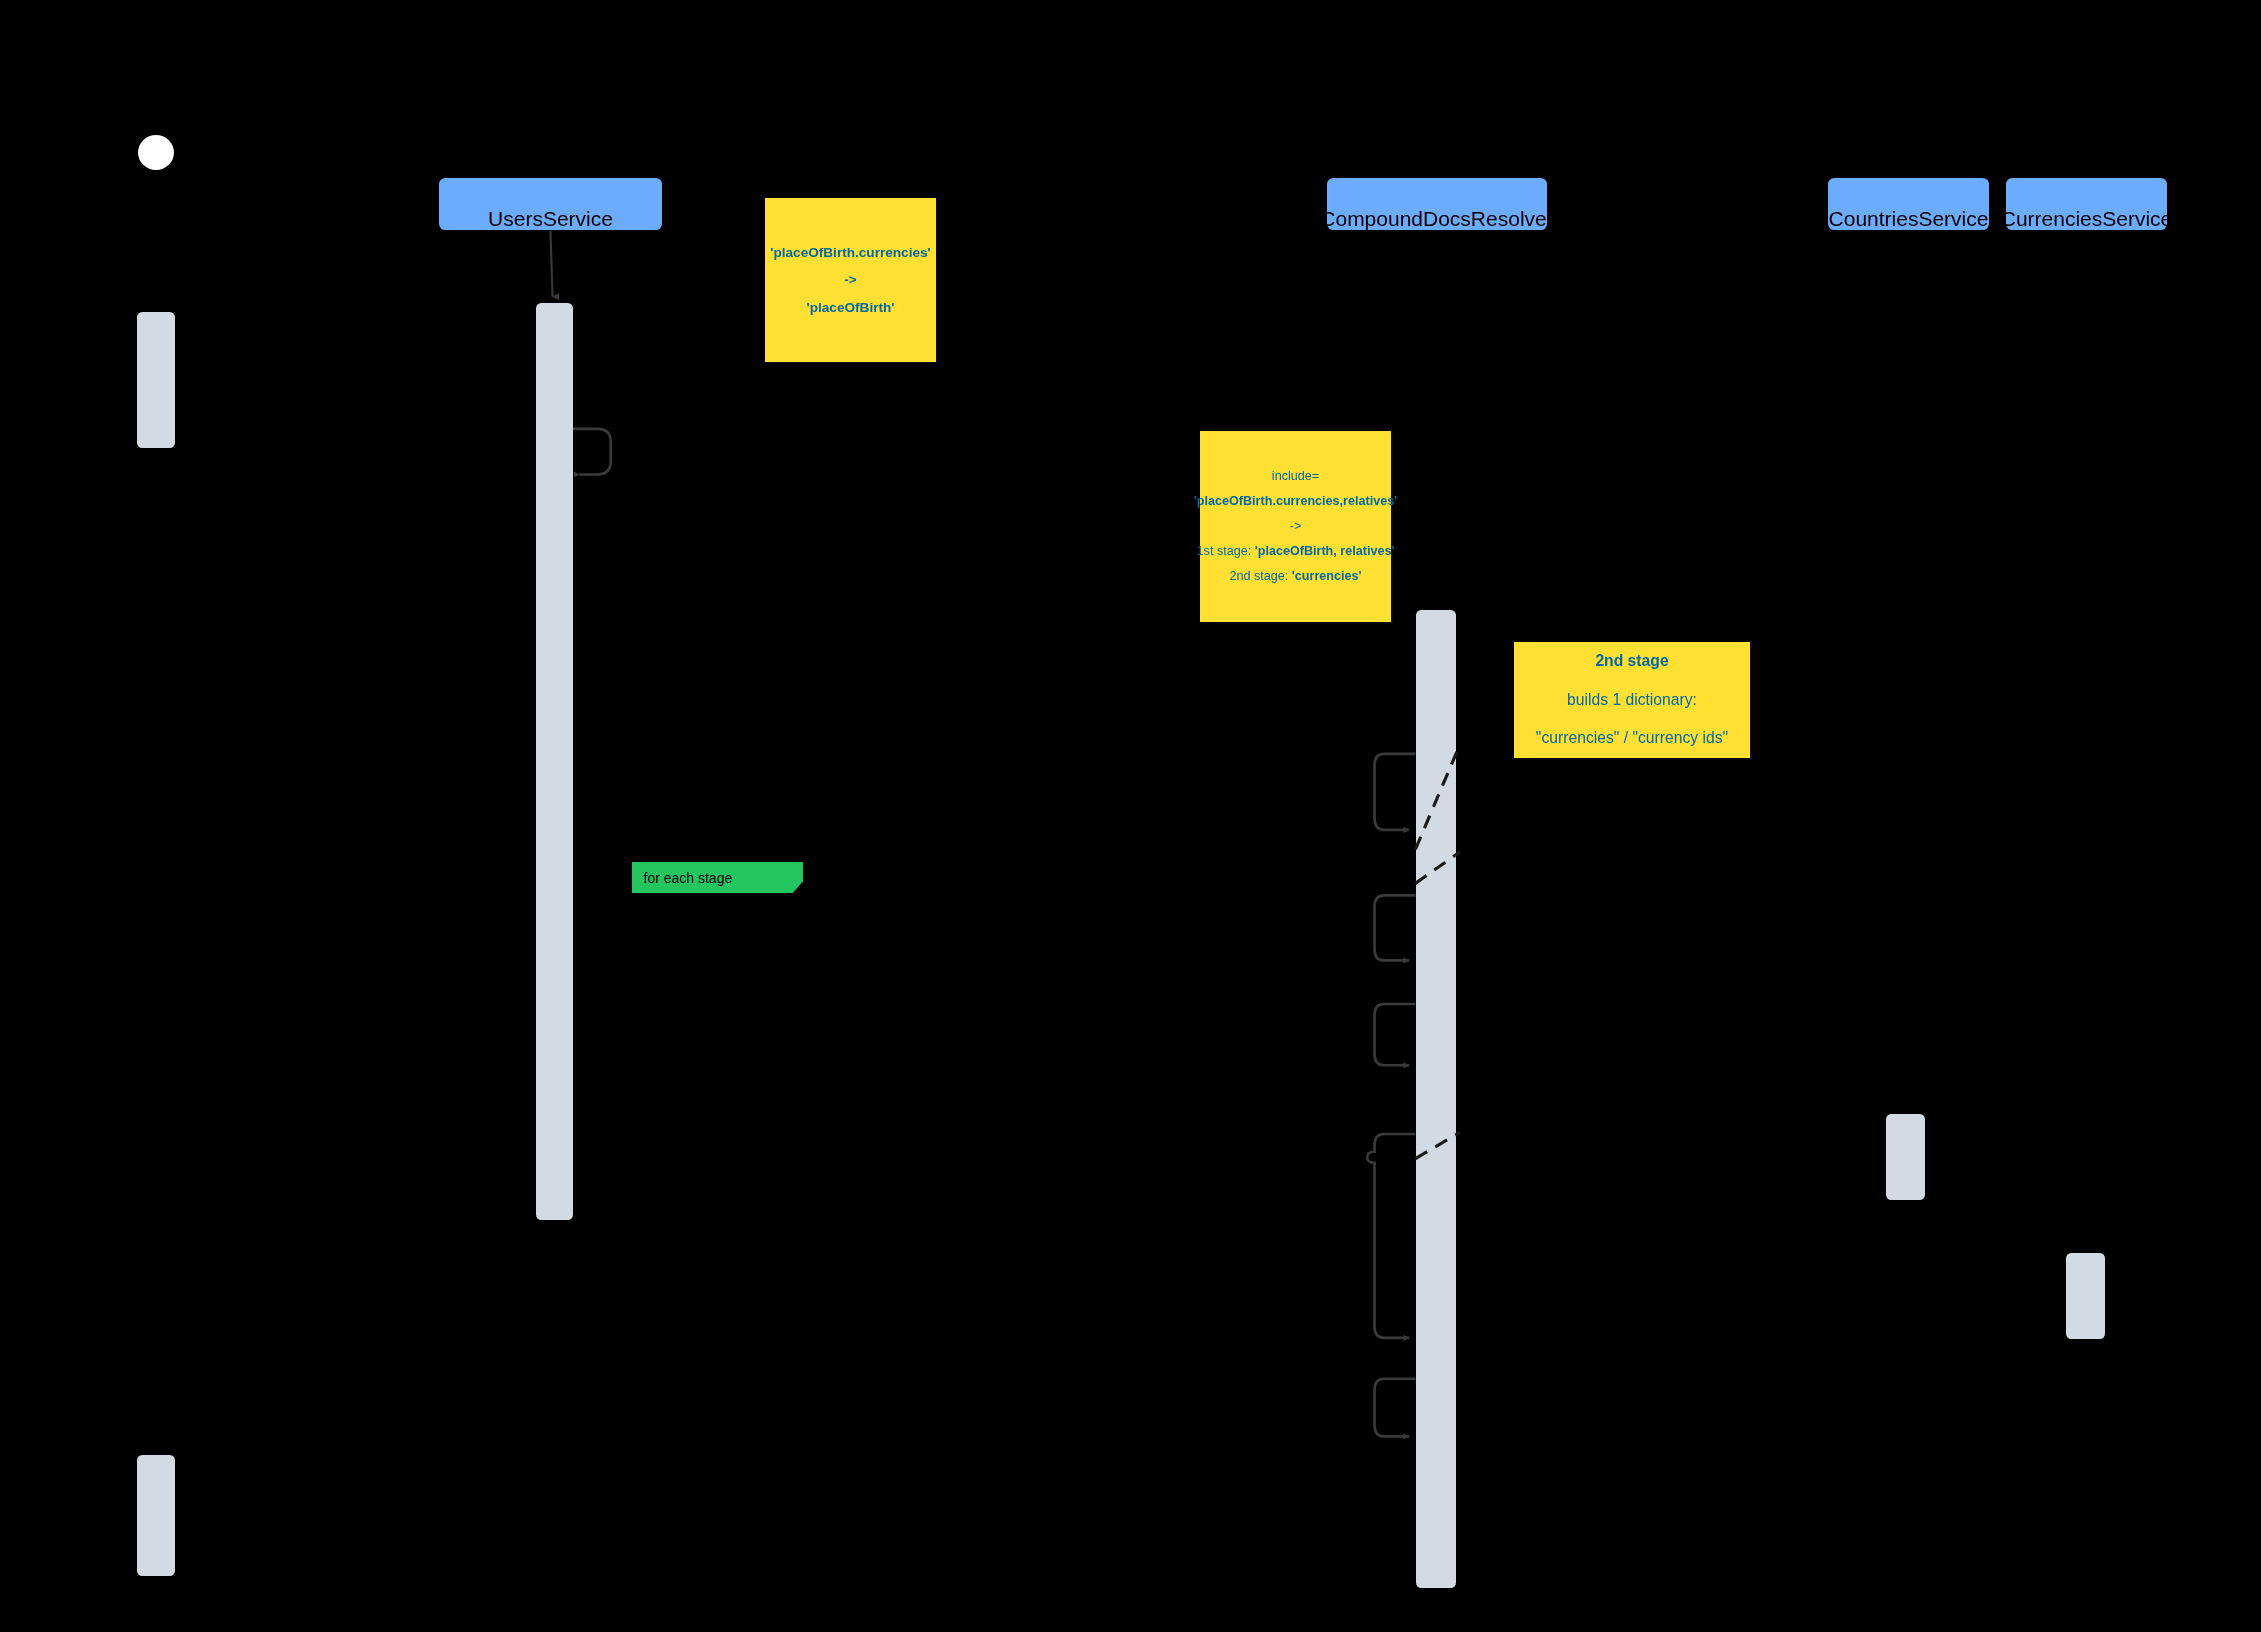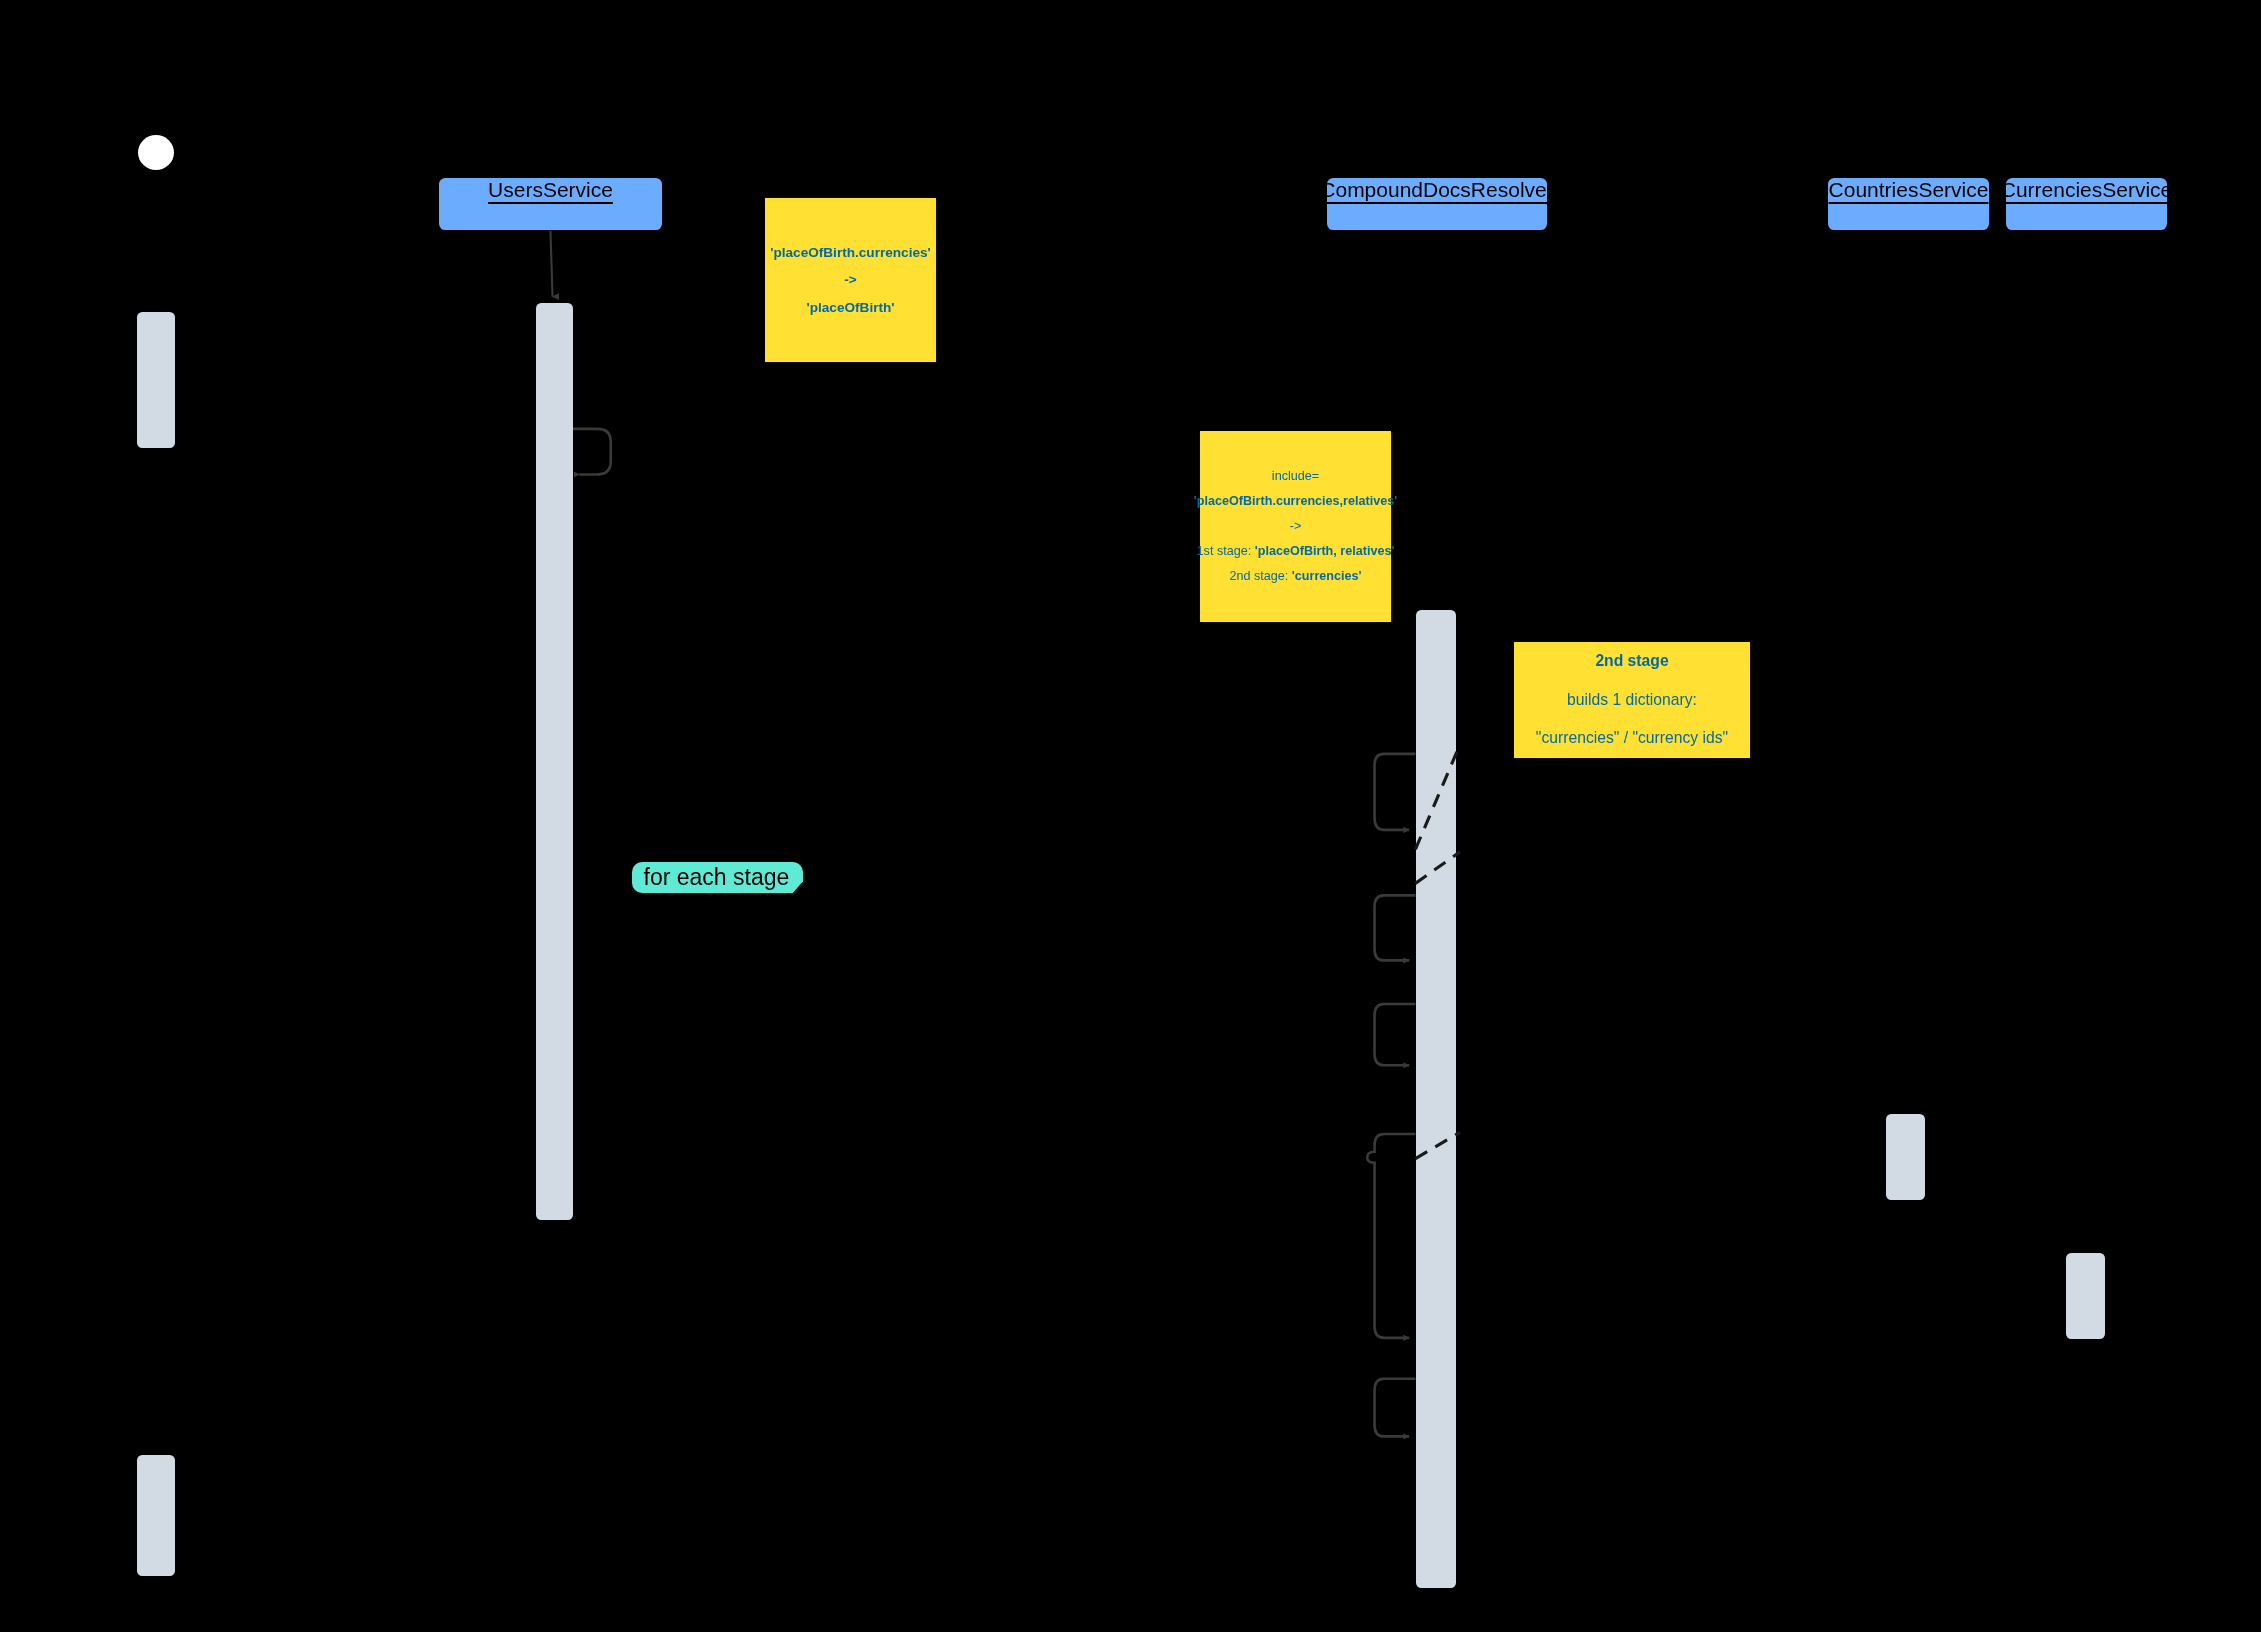--- a/index.html
+++ b/index.html
@@ -15,21 +15,21 @@
     overflow: hidden;
     font-family: "Liberation Sans", sans-serif;
   }
 
   
   .participant {
     position: absolute;
     background: #6CACFF;
     border-radius: 6.3px;
     display: flex;
-    align-items: flex-start;
+    align-items: flex-end;
     justify-content: center;
     box-sizing: border-box;
     color: #000000;
   }
   .participant .plabel {
     font-size: 21px;
     line-height: 1.1;
     text-decoration: underline;
     text-underline-offset: 5.2px;
     white-space: nowrap;
@@ -81,27 +81,27 @@
   
   .note-right { padding: 9.4px 10.5px; align-items: stretch; justify-content: center; }
   .note-right .nline { font-size: 15.7px; line-height: 1.45; }
   .note-right .title { font-weight: bold; text-align: center; }
   .note-right .ctr { text-align: center; }
   .note-right .lst { text-align: left; padding-left: 3.1px; }
 
   
   #loop-label {
     position: absolute;
-    background: #5eead4;
-    color: #000000;
-    font-size: 23px;
+    background: #22c55e;
+    color: #000000;
+    font-size: 14px;
     display: flex;
     align-items: center;
     padding: 0 11.5px;
-    border-radius: 10px;
+    border-radius: 0;
     
     clip-path: polygon(0 0, 100% 0, 100% 62%, 94% 100%, 0 100%);
   }
 
   
   #vector {
     position: absolute;
     left: 0; top: 0;
     width: 2261px;
     height: 1632px;

